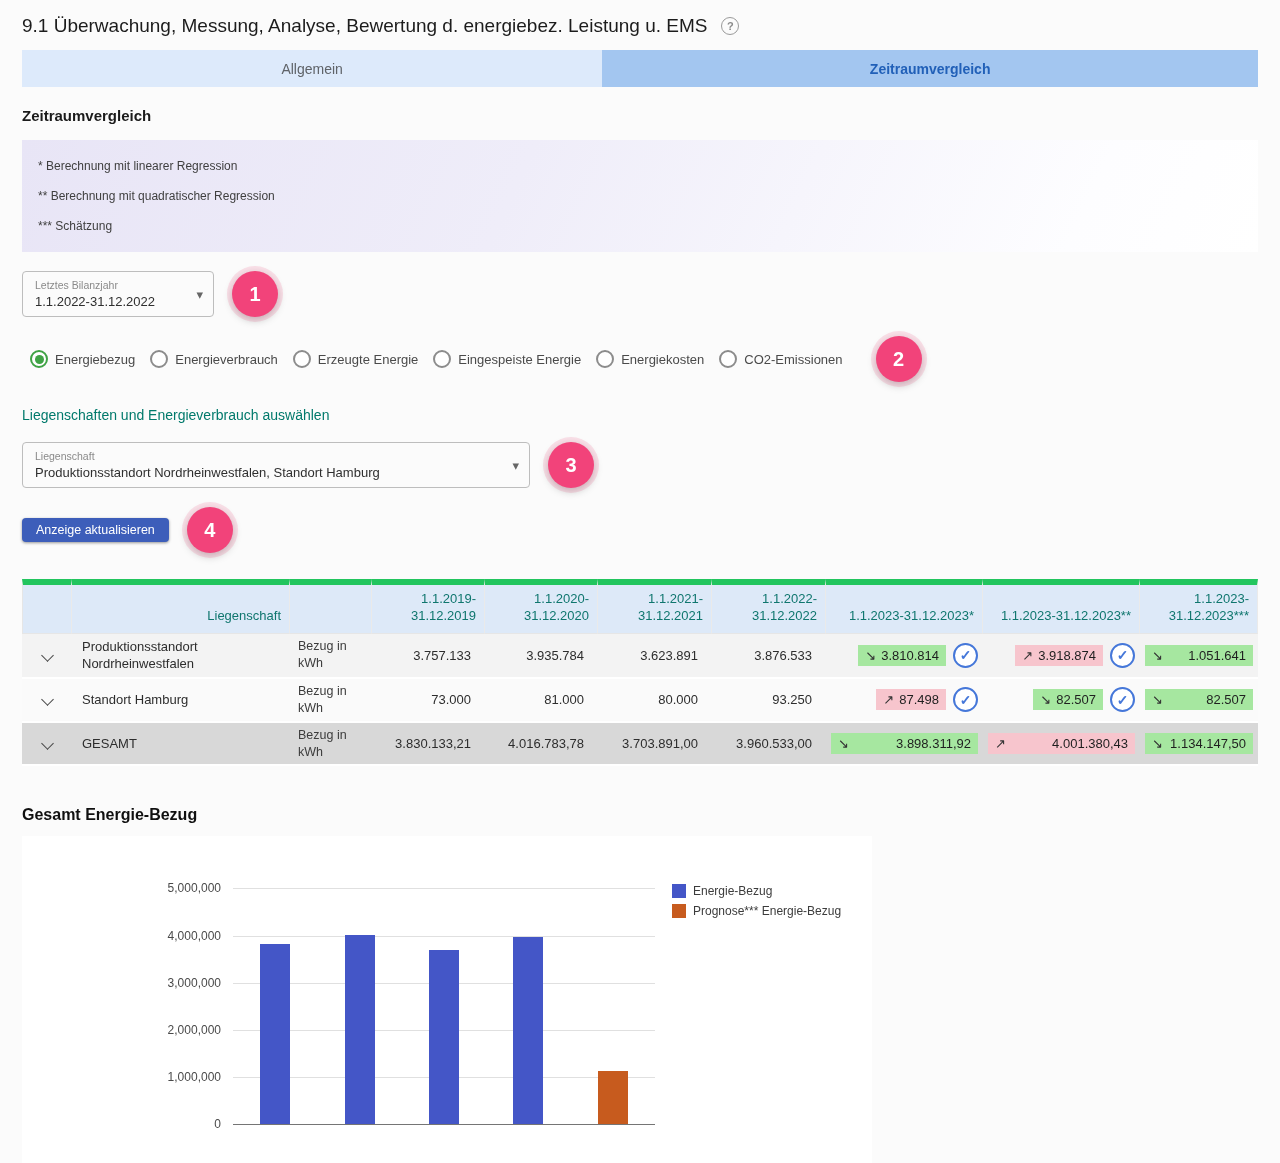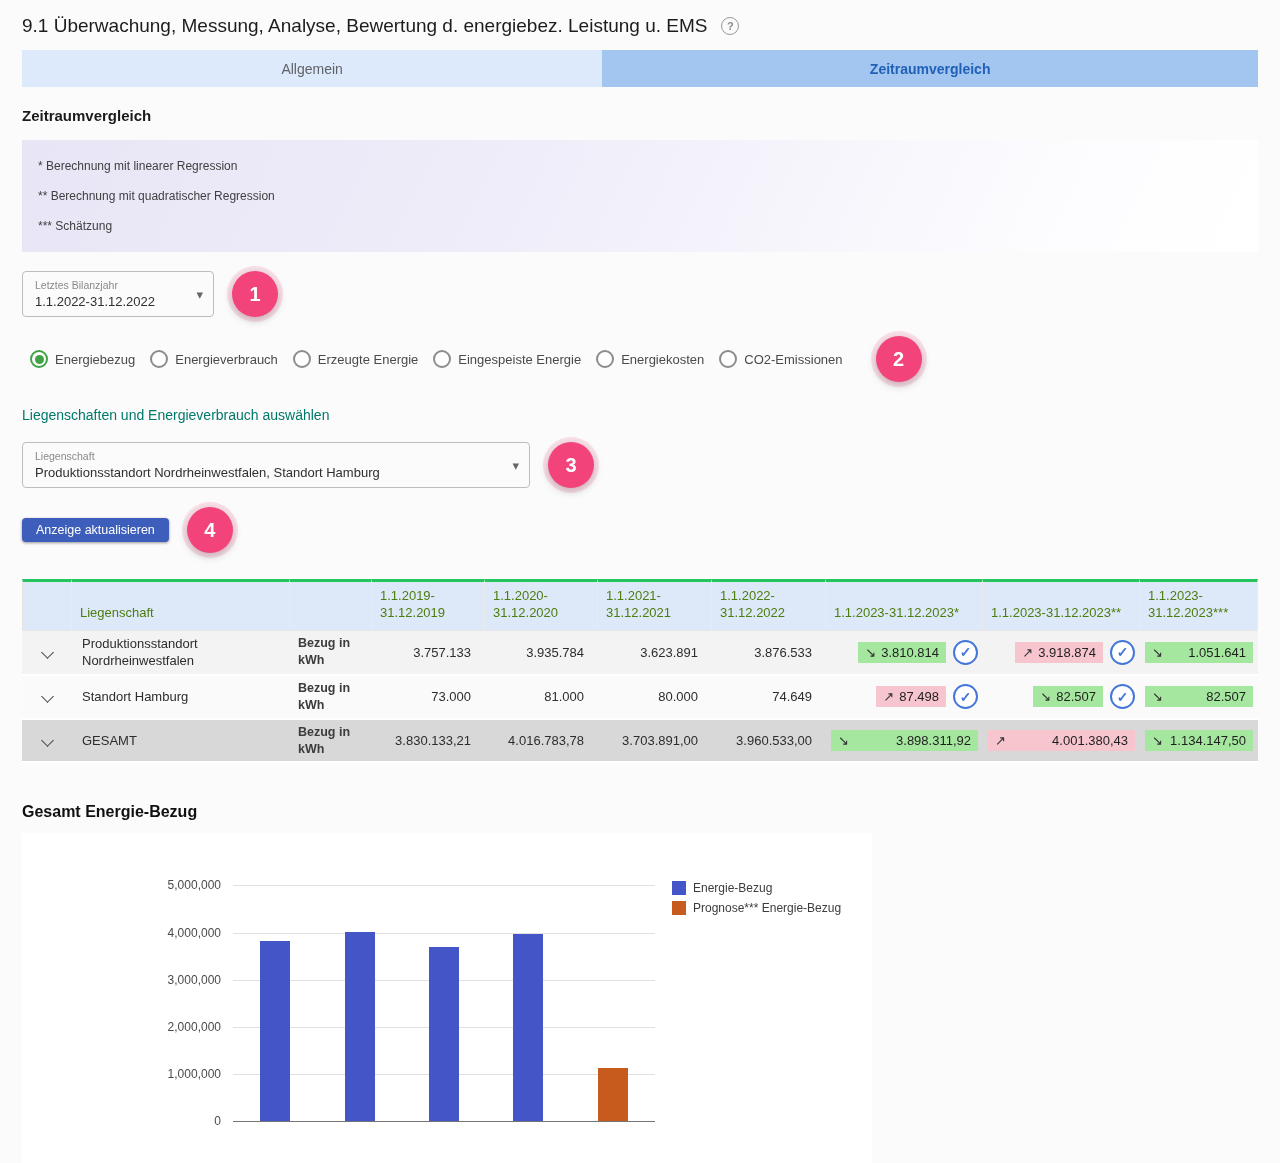--- a/index.html
+++ b/index.html
@@ -75,38 +75,38 @@
     background:var(--button-blue); color:#fff; font-size:12.5px;
     font-family:"Liberation Sans", sans-serif;
     box-shadow:0 1px 3px rgba(0,0,0,0.4);
   }
   
   .data-table{
     margin:26px 22px 0; width:1236px; border-collapse:separate; border-spacing:0;
     font-size:13px; table-layout:fixed; background:#fff;
   }
   .data-table th{
-    background:var(--table-header-bg); font-weight:400; color:#4d7c0f;
-    text-align:left; vertical-align:bottom; padding:6px 8px 8px;
+    background:var(--table-header-bg); font-weight:400; color:#0f766e;
+    text-align:right; vertical-align:bottom; padding:6px 8px 8px;
     white-space:pre-line; line-height:1.3;
-    border-top:3px solid #22c55e; border-bottom:1px solid #e6e6e6; border-right:1px solid #eaeaea;
+    border-top:6px solid #22c55e; border-bottom:1px solid #e6e6e6; border-right:1px solid #eaeaea;
   }
   .data-table th:first-child{border-left:1px solid #e6e6e6;}
   .data-table td{height:40px; border-bottom:2px solid #fff; vertical-align:middle;}
   tr.data-row:nth-child(odd) td{background:#f3f3f3;}
   tr.data-row:nth-child(even) td{background:#fafafa;}
   tr.total-row td{background:#d8d8d8 !important;}
   .cell-chevron{text-align:center;}
   .chevron{
     display:inline-block; width:9px; height:9px; margin-top:-4px;
     border-right:1.8px solid #444; border-bottom:1.8px solid #444;
     transform:rotate(45deg); cursor:pointer;
   }
   .cell-name{padding:4px 10px; line-height:1.35; color:#2d2d2d;}
-  .cell-unit{padding:4px 8px; font-size:12.5px; line-height:1.35; color:#3c3c3c;font-weight:bold;}
+  .cell-unit{padding:4px 8px; font-size:12.5px; line-height:1.35; color:#3c3c3c;}
   .cell-num{text-align:right; padding-right:14px; color:#2d2d2d;}
   .cell-forecast{padding:0 5px;}
   .fc-wrap{display:flex; align-items:center; justify-content:flex-end; gap:7px; width:100%;}
   .pill{
     display:inline-flex; align-items:center; gap:5px; padding:3px 7px;
     font-size:13px; color:#1f1f1f; white-space:nowrap;
   }
   .pill.green{background:var(--highlight-green);}
   .pill.pink{background:var(--highlight-pink);}
   .pill.stretch{flex:1; justify-content:space-between;}
@@ -282,21 +282,21 @@
             </div>
           </td>
         </tr>
         <tr class="data-row">
           <td class="cell-chevron"><span class="chevron"></span></td>
           <td class="cell-name">Standort Hamburg</td>
           <td class="cell-unit">Bezug in kWh</td>
           <td class="cell-num">73.000</td>
           <td class="cell-num">81.000</td>
           <td class="cell-num">80.000</td>
-          <td class="cell-num">74.649</td>
+          <td class="cell-num">93.250</td>
           <td class="cell-forecast">
             <div class="fc-wrap">
               <span class="pill pink">
                 <span class="trend">↗</span>
                 <span class="pill-value">87.498</span>
               </span>
               <span class="check-circle">✓</span>
             </div>
           </td>
           <td class="cell-forecast">

